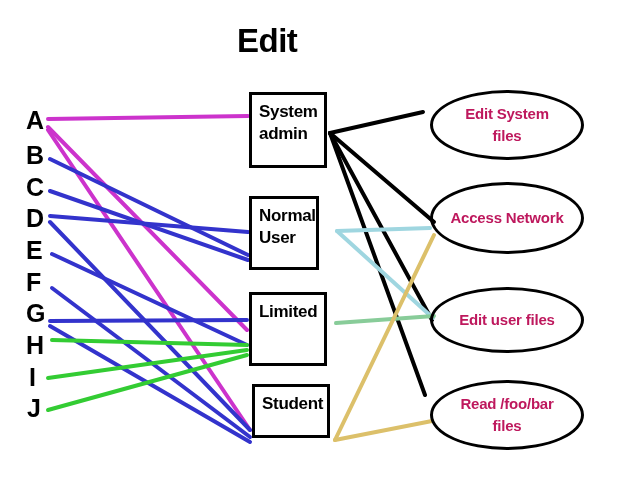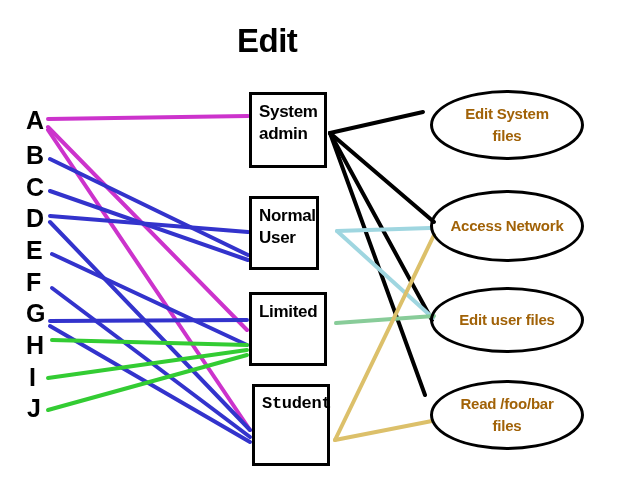--- a/index.html
+++ b/index.html
@@ -48,21 +48,21 @@
     line-height: 1.32;
     padding: 6px 12px 0 7px;
     letter-spacing: -0.3px;
   }
   .right-oval {
     position: absolute;
     box-sizing: border-box;
     border: 3px solid #000000;
     border-radius: 50%;
     background: transparent;
-    color: #a16207;
+    color: #be185d;
     font-weight: bold;
     font-size: 15px;
     line-height: 1.45;
     display: flex;
     align-items: center;
     justify-content: center;
     text-align: center;
     letter-spacing: -0.2px;
   }
   .right-oval span { display: block; padding: 0 16px; }
@@ -117,29 +117,29 @@
         <div>System</div>
         <div>admin</div>
       </div>
       <div class="role-box" style="left: 249px; top: 196px; width: 70px; height: 74px;">
         <div>Normal</div>
         <div>User</div>
       </div>
       <div class="role-box" style="left: 249px; top: 292px; width: 78px; height: 74px;">
         <div>Limited</div>
       </div>
-      <div class="role-box" style="left: 252px; top: 384px; width: 78px; height: 82px; font-family: Liberation Mono, monospace;">
+      <div class="role-box" style="left: 252px; top: 384px; width: 78px; height: 54px;">
         <div>Student</div>
       </div>
     </div>
   <div id="rights-layer">
       <div class="right-oval" style="left: 430px; top: 90px; width: 154px; height: 70px;">
         <span>Edit System files</span>
       </div>
-      <div class="right-oval" style="left: 430px; top: 190px; width: 154px; height: 72px;">
+      <div class="right-oval" style="left: 430px; top: 182px; width: 154px; height: 72px;">
         <span>Access Network</span>
       </div>
       <div class="right-oval" style="left: 430px; top: 287px; width: 154px; height: 66px;">
         <span>Edit user files</span>
       </div>
       <div class="right-oval" style="left: 430px; top: 380px; width: 154px; height: 70px;">
         <span>Read /foo/bar files</span>
       </div>
     </div>
 

